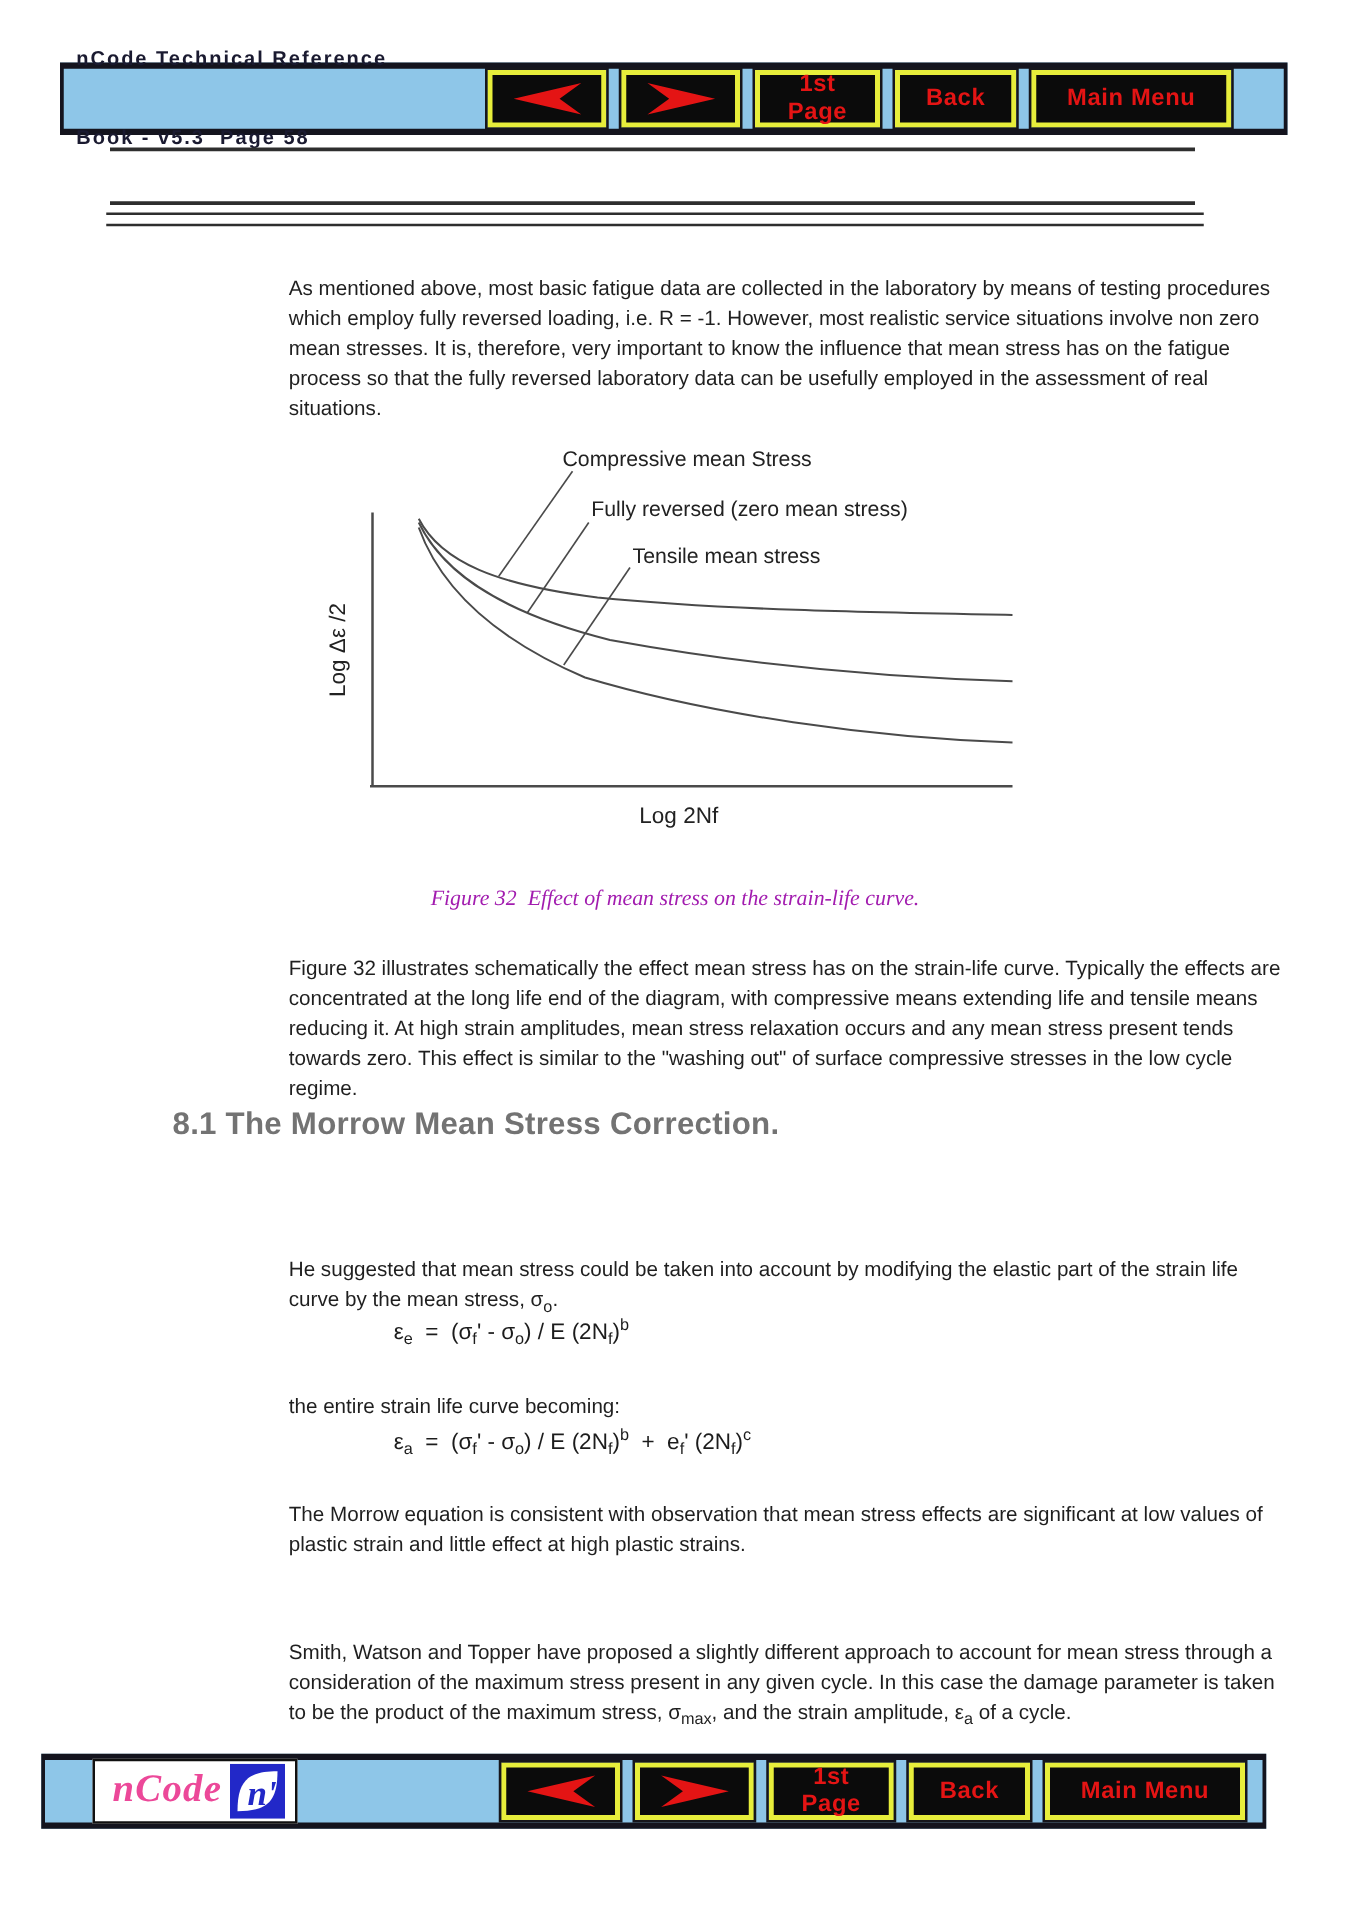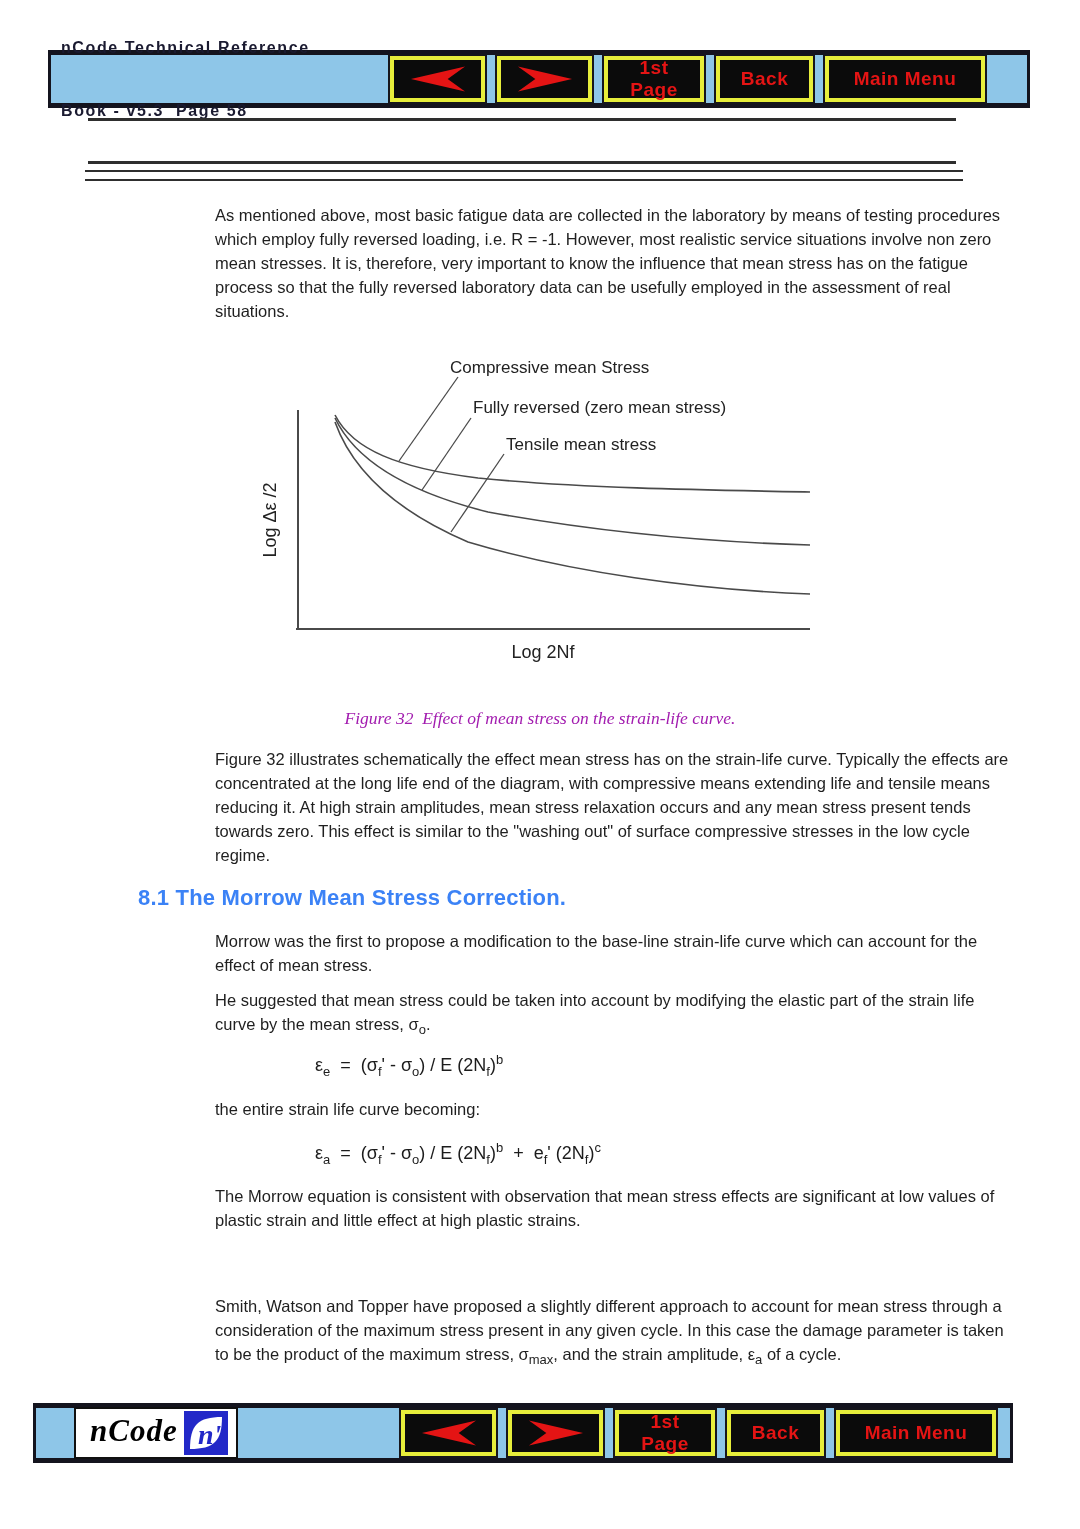--- a/index.html
+++ b/index.html
@@ -37,39 +37,39 @@
   .arrow{width:58px;height:30px;display:block;}
   .arrow polygon{fill:#e41414;}
 
   
   .logo-box{
     box-sizing:border-box;height:52px;margin-left:38px;background:#ffffff;
     border:2px solid #101010;display:flex;align-items:center;padding:0 8px 0 14px;gap:6px;
   }
   .logo-text{
     font-family:"Liberation Serif", serif;font-style:italic;font-weight:bold;
-    font-size:31px;color:#000000;letter-spacing:1px;padding-bottom:4px;text-align:center;
+    font-size:31px;color:#ec4899;letter-spacing:1px;padding-bottom:4px;text-align:center;
   }
   .logo-mark svg{display:block;}
 
   
   .rule{position:absolute;border-top:3px solid #2e2e2e;}
   .rule-double{position:absolute;height:7px;border-top:2px solid #2e2e2e;border-bottom:2px solid #2e2e2e;}
   h1.sec0{
     position:absolute;left:85px;top:126px;margin:0;
     font-size:24px;font-weight:bold;color:#1d1dbe;letter-spacing:1.2px;word-spacing:4px;
   }
   h2.sec{
-    position:absolute;left:138px;margin:0;font-size:22px;font-weight:bold;color:#3b82f6;
+    position:absolute;left:138px;margin:0;font-size:25px;font-weight:bold;color:#737373;
     letter-spacing:0.2px;
   }
 
   
   .body-p{
-    position:absolute;left:215px;width:800px;margin:0;
+    position:absolute;left:215px;width:800px;margin:16px;
     font-size:16.5px;line-height:24px;color:#1f1f1f;text-align:left;
   }
   .caption{
     position:absolute;left:180px;top:708px;width:720px;text-align:center;
     font-family:"Liberation Serif", serif;font-style:italic;font-size:17.5px;color:#a21caf;
     white-space:pre-wrap;
   }
   .equation{
     position:absolute;left:315px;font-size:18px;color:#1c1c1c;white-space:pre;
   }
@@ -134,21 +134,20 @@
 
     <text x="300" y="316" font-size="18" text-anchor="middle">Log 2Nf</text>
     <text transform="translate(33,178) rotate(-90)" font-size="18" text-anchor="middle">Log Δε /2</text>
   </svg>
 
   <div class="caption">Figure 32  Effect of mean stress on the strain-life curve.</div>
 
   <p class="body-p" style="top:747px;">Figure 32 illustrates schematically the effect mean stress has on the strain-life curve. Typically the effects are concentrated at the long life end of the diagram, with compressive means extending life and tensile means reducing it. At high strain amplitudes, mean stress relaxation occurs and any mean stress present tends towards zero. This effect is similar to the "washing out" of surface compressive stresses in the low cycle regime.</p>
 
   <h2 class="sec" style="top:885px;">8.1 The Morrow Mean Stress Correction.</h2>
-  <p class="body-p" style="top:929px;">Morrow was the first to propose a modification to the base-line strain-life curve which can account for the effect of mean stress.</p>
   <p class="body-p" style="top:988px;"><span>He suggested that mean stress could be taken into account by modifying the elastic part of the strain life curve by the mean stress, σ</span><sub>o</sub><span>.</span></p>
 
   <div class="equation" style="top:1052px;"><span>ε</span><sub>e</sub><span>  =  (σ</span><sub>f</sub><span>' - σ</span><sub>o</sub><span>) / E (2N</span><sub>f</sub><span>)</span><sup>b</sup></div>
   <p class="body-p" style="top:1097px;">the entire strain life curve becoming:</p>
   <div class="equation" style="top:1140px;"><span>ε</span><sub>a</sub><span>  =  (σ</span><sub>f</sub><span>' - σ</span><sub>o</sub><span>) / E (2N</span><sub>f</sub><span>)</span><sup>b</sup><span>  +  e</span><sub>f</sub><span>' (2N</span><sub>f</sub><span>)</span><sup>c</sup></div>
 
   <p class="body-p" style="top:1184px;">The Morrow equation is consistent with observation that mean stress effects are significant at low values of plastic strain and little effect at high plastic strains.</p>
 
   <p class="body-p" style="top:1294px;"><span>Smith, Watson and Topper have proposed a slightly different approach to account for mean stress through a consideration of the maximum stress present in any given cycle. In this case the damage parameter is taken to be the product of the maximum stress, σ</span><sub>max</sub><span>, and the strain amplitude, ε</span><sub>a</sub><span> of a cycle.</span></p>
 

